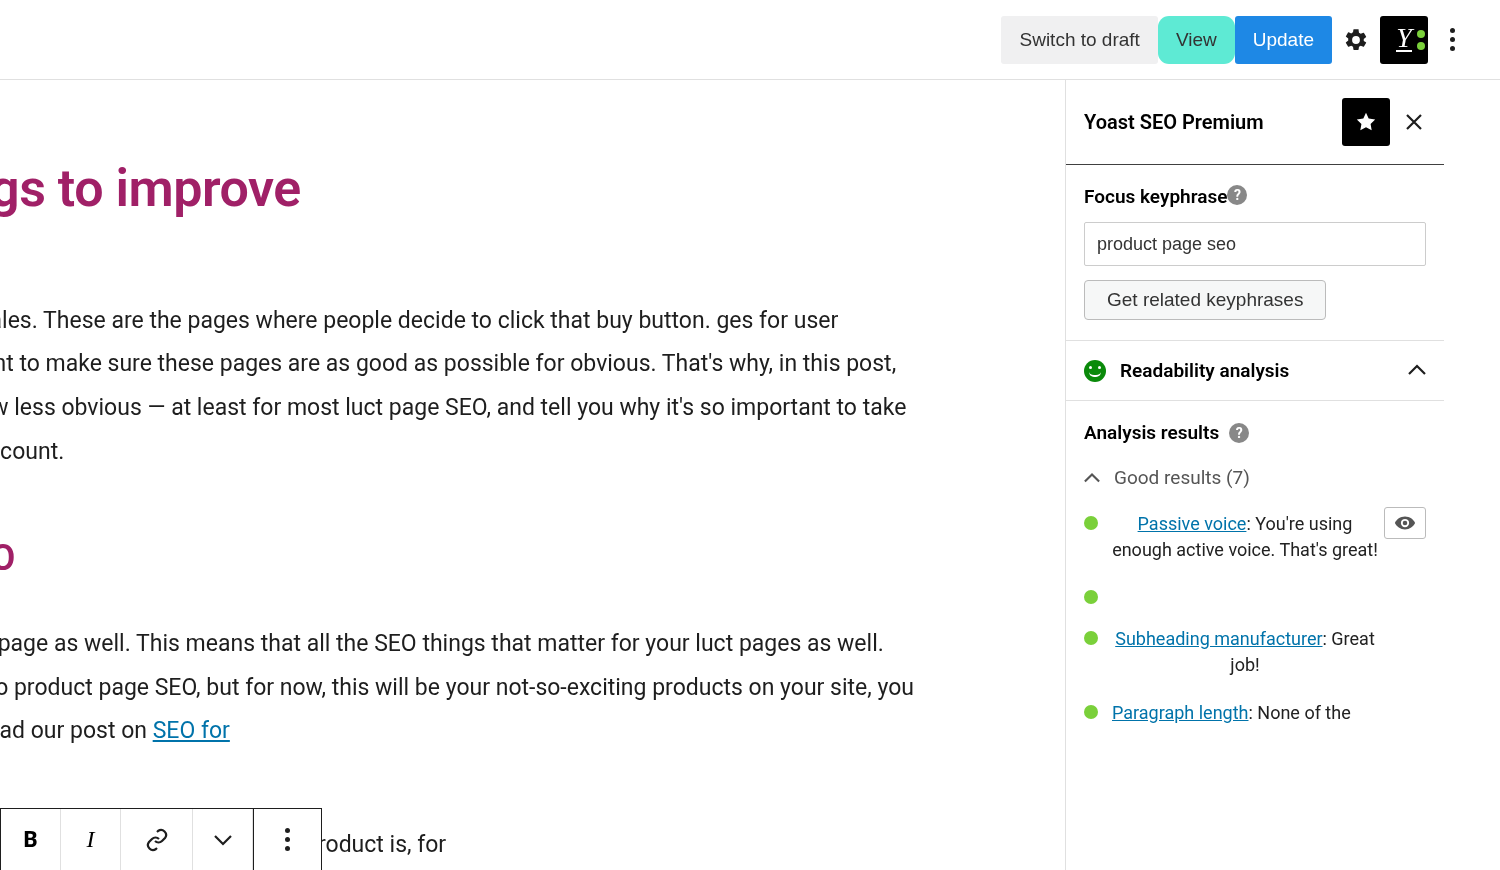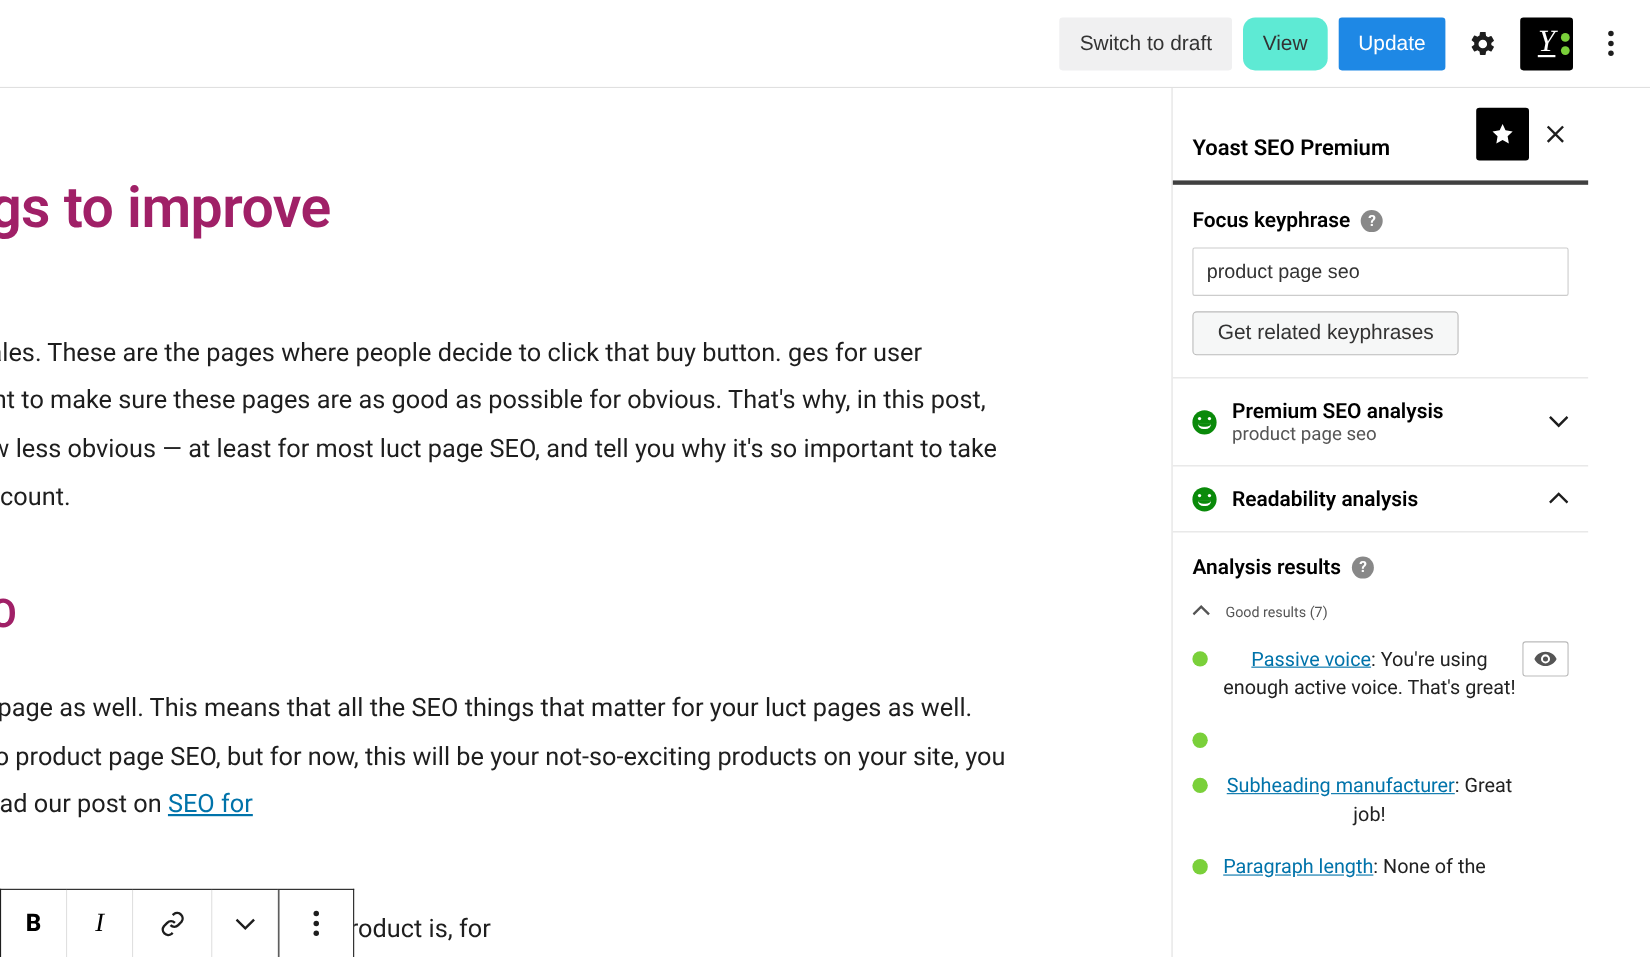--- a/index.html
+++ b/index.html
@@ -13,22 +13,22 @@
 }
 
 
 .topbar {
   height: 80px;
   width: 100%;
   border-bottom: 1px solid #e0e0e0;
   display: flex;
   align-items: center;
   justify-content: flex-end;
-  padding-right: 12px;
-  gap: 10px;
+  padding-right: 24px;
+  gap: 0;
 }
 .btn {
   height: 48px;
   border: none;
   border-radius: 3px;
   padding: 0 18px;
   font-size: 19px;
   cursor: pointer;
   color: #333;
   background: #f0f0f1;
@@ -154,36 +154,36 @@
   position: absolute;
   left: -10px;
   top: 0;
   width: 10px;
   height: 80px;
   background: #b8b8b8;
   border-radius: 5px;
 }
 .panel-header {
   display: flex;
-  align-items: flex-end;
+  align-items: center;
   justify-content: space-between;
   padding: 18px 18px;
-  border-bottom: 4px solid #404040;
+  border-bottom: 1px solid #404040;
 }
 .panel-header .title { font-size: 20px; font-weight: 600; }
 .panel-header .right { display: flex; align-items: center; gap: 12px;}
 .star-btn {
   width: 48px; height: 48px; background: #000; border-radius: 3px;
   display:flex; align-items:center; justify-content:center; cursor:pointer;
 }
 .star-btn svg { width: 22px; height: 22px; fill: #fff; }
 .close-btn { width: 24px; height:24px; cursor: pointer; display:flex; align-items:center; justify-content:center;}
 
 .section { padding: 20px 18px; border-bottom: 1px solid #e0e0e0; }
-.label-row { display: flex; align-items: flex-end; gap: 10px; font-size: 19px; font-weight: 600; margin-bottom: 14px;}
+.label-row { display: flex; align-items: flex-start; font-size: 19px; font-weight: 600; margin-bottom: 14px;}
 .help-icon {
   width: 20px; height: 20px; border-radius: 50%; background: #888; color: #fff;
   display: inline-flex; align-items: center; justify-content: center; font-size: 14px; font-weight: 700;
 }
 .input-text {
   width: 100%;
   height: 44px;
   border: 1px solid #ccc;
   border-radius: 2px;
   padding: 0 12px;
@@ -227,21 +227,21 @@
 .smiley .mouth {
   position:absolute; bottom:5px; left:5px; right:5px; height:5px;
   border-bottom: 2px solid #fff; border-radius: 0 0 10px 10px;
 }
 .acc-row .titles { display:flex; flex-direction: column;}
 .acc-row .titles .t1 { font-size: 19px; font-weight: 600;}
 .acc-row .titles .t2 { font-size: 17px; color: #555;}
 
 .analysis { padding: 20px 18px 0; }
 .analysis .heading { display:flex; gap:10px; align-items:center; font-size:19px; font-weight:600; margin-bottom: 22px;}
-.good-results { display:flex; align-items:center; gap:14px; font-size:13px; color: #555; margin-bottom: 22px;}
+.good-results { display:flex; align-items:center; gap:14px; font-size:19px; color: #555; margin-bottom: 22px;}
 .good-results .caret svg{ width:16px; height:12px; }
 
 .result-list { list-style:none; display:flex; flex-direction:column; gap: 22px; font-size: 18px; line-height: 1.45; color: #222;}
 .result-item { display:flex; gap: 14px; position:relative; padding-right: 48px; text-align: center;}
 .dot { width: 14px; height:14px; border-radius:50%; background:#7ad03a; flex-shrink:0; margin-top:5px;}
 .result-item a { color:#0073aa; text-decoration: underline; }
 .eye-btn {
   position:absolute; right:0; top:-4px;
   width: 42px; height: 32px; border: 1px solid #bbb; border-radius: 3px;
   display:flex; align-items:center; justify-content:center; cursor:pointer;
@@ -339,34 +339,20 @@
 
     <div class="section">
       <div class="label-row">
         <span>Focus keyphrase</span>
         <span class="help-icon">?</span>
       </div>
       <input class="input-text" type="text" value="product page seo" style="">
       <button class="btn-related">Get related keyphrases</button>
     </div>
 
-    <div class="acc-row">
-      <span class="smiley">
-          <span class="mouth"></span>
-        </span>
-      <div class="titles">
-        <span class="t1">Premium SEO analysis</span>
-        <span class="t2">product page seo</span>
-      </div>
-      <span class="chev">
-        <svg viewBox="0 0 18 12">
-            <path d="M1 2 L9 10 L17 2" stroke="#1e1e1e" stroke-width="2.2" fill="none"></path>
-          </svg>
-      </span>
-    </div>
 
     <div class="acc-row">
       <span class="smiley">
           <span class="mouth"></span>
         </span>
       <div class="titles">
         <span class="t1">Readability analysis</span>
       </div>
       <span class="chev">
         <svg viewBox="0 0 18 12">

